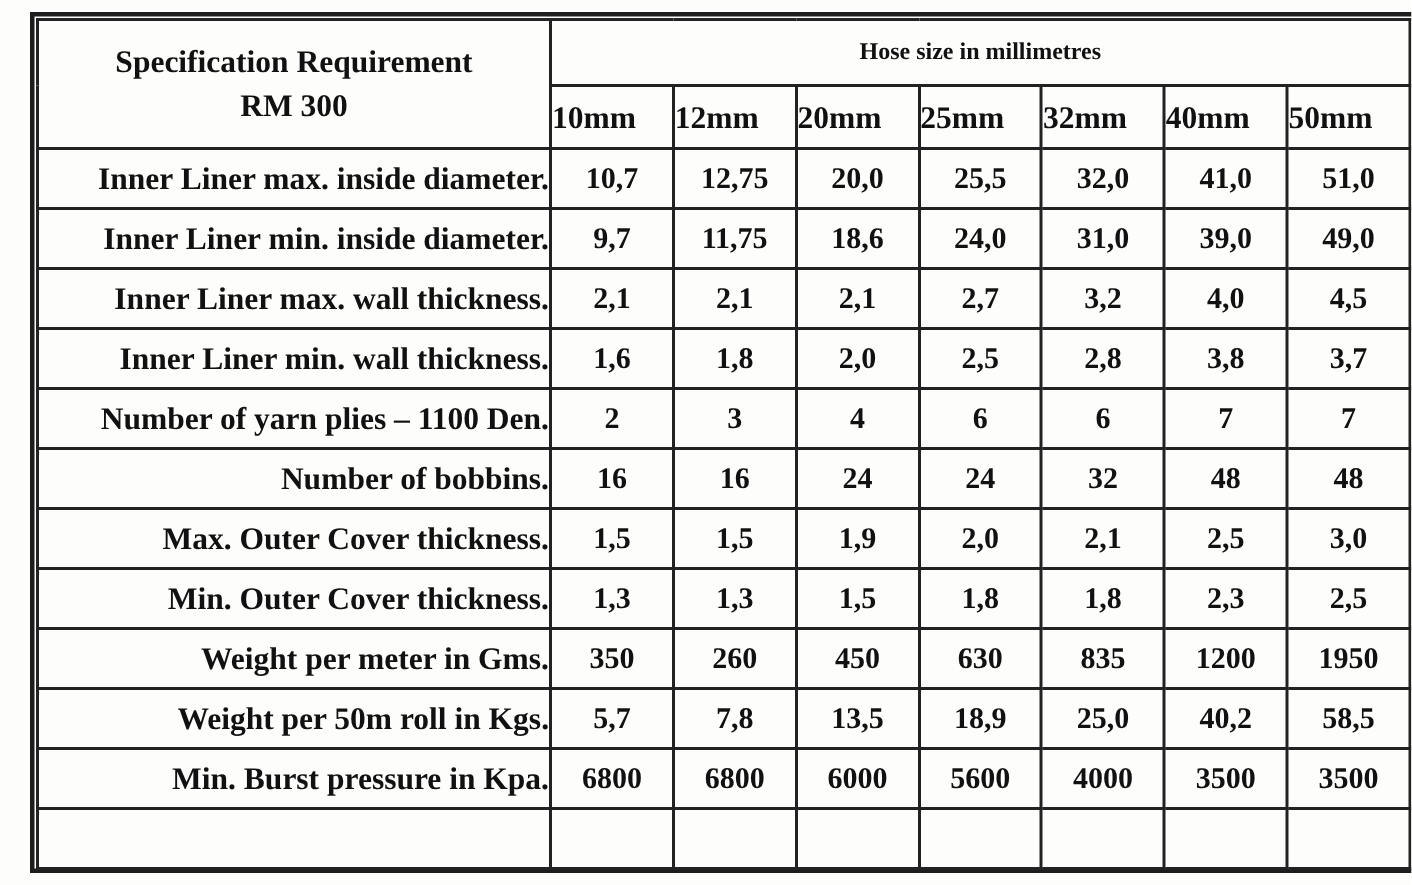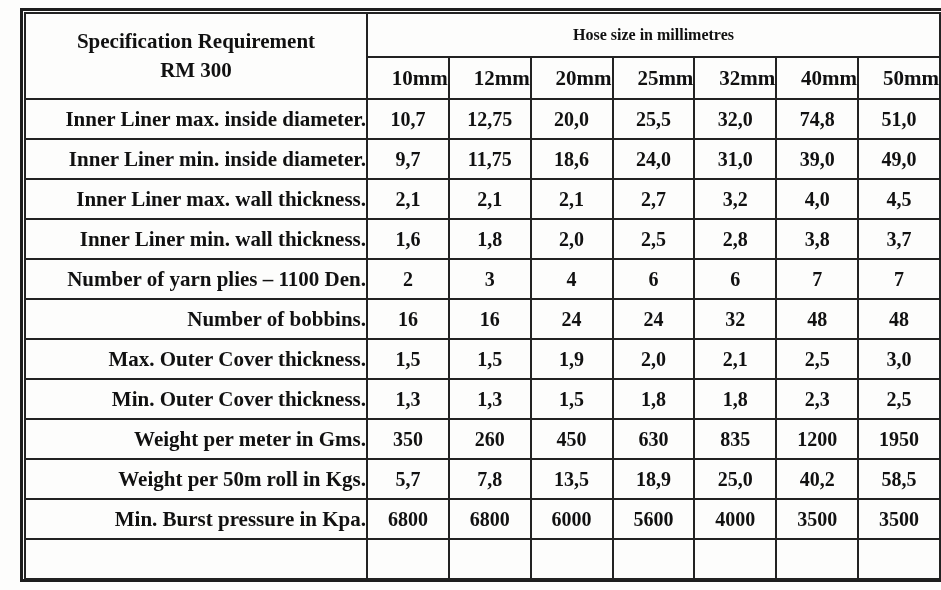--- a/index.html
+++ b/index.html
@@ -49,21 +49,21 @@
     vertical-align: middle;
   }
   .hose-head {
     font-size: 16px;
     text-align: center;
     height: 42px;
     vertical-align: middle;
   }
   .size-head {
     font-size: 21px;
-    text-align: right;
+    text-align: left;
     height: 40px;
     vertical-align: middle;
   }
   .row-label {
     font-size: 21px;
     text-align: right;
     padding-left: 11px;
     vertical-align: middle;
   }
   .cell {
@@ -110,21 +110,21 @@
           </tr>
       </thead>
       <tbody id="body-rows">
           <tr class="body-row">
             <td class="row-label">Inner Liner max. inside diameter.</td>
             <td class="cell">10,7</td>
             <td class="cell">12,75</td>
             <td class="cell">20,0</td>
             <td class="cell">25,5</td>
             <td class="cell">32,0</td>
-            <td class="cell">74,8</td>
+            <td class="cell">41,0</td>
             <td class="cell">51,0</td>
           </tr>
           <tr class="body-row">
             <td class="row-label">Inner Liner min. inside diameter.</td>
             <td class="cell">9,7</td>
             <td class="cell">11,75</td>
             <td class="cell">18,6</td>
             <td class="cell">24,0</td>
             <td class="cell">31,0</td>
             <td class="cell">39,0</td>

